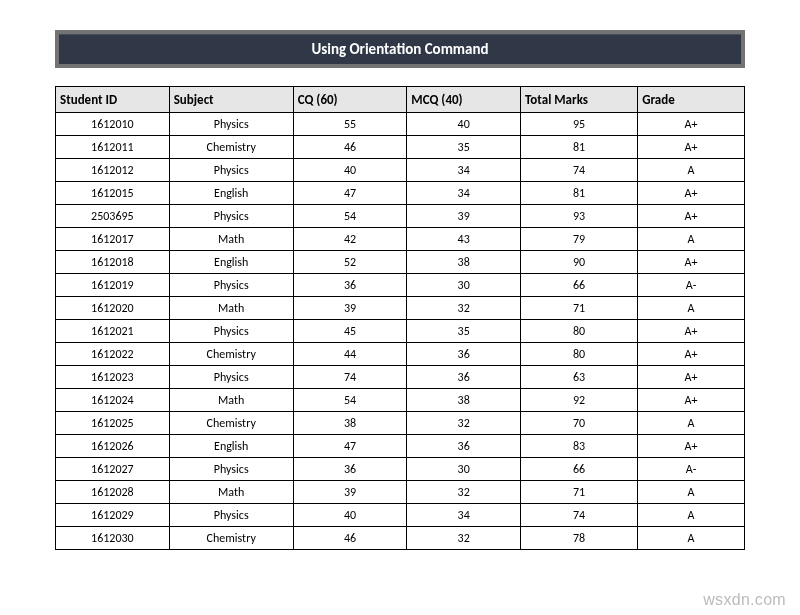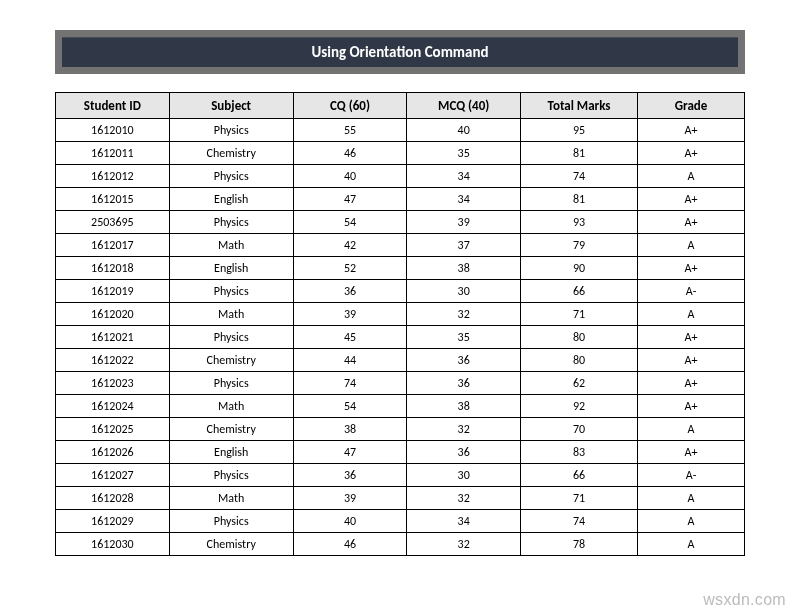--- a/index.html
+++ b/index.html
@@ -14,38 +14,38 @@
     .sheet {
       padding: 30px 55px 10px 55px;
     }
     .title-bar {
       background: #303848;
       color: #ffffff;
       font-weight: bold;
       font-size: 15px;
       text-align: center;
       padding: 6px 0;
-      border: 7px solid #737373;
+      border: 4px solid #737373;
       box-shadow: inset 0 1px 0 rgba(255,255,255,0.1);
     }
     .spacer {
       height: 18px;
     }
     table {
       width: 100%;
       border-collapse: collapse;
       table-layout: fixed;
     }
     th {
       background: #e7e6e6;
       font-weight: bold;
       font-size: 13px;
       border: 1px solid #000;
       padding: 5px 4px;
-      text-align: center;
+      text-align: left;
     }
     td {
       border: 1px solid #000;
       font-size: 12px;
       text-align: center;
       padding: 4px 4px;
       background: #ffffff;
     }
     .watermark {
       position: absolute;
@@ -129,21 +129,21 @@
           <td>Physics</td>
           <td>54</td>
           <td>39</td>
           <td>93</td>
           <td>A+</td>
         </tr>
         <tr>
           <td>1612017</td>
           <td>Math</td>
           <td>42</td>
-          <td>37</td>
+          <td>43</td>
           <td>79</td>
           <td>A</td>
         </tr>
         <tr>
           <td>1612018</td>
           <td>English</td>
           <td>52</td>
           <td>38</td>
           <td>90</td>
           <td>A+</td>
@@ -178,21 +178,21 @@
           <td>44</td>
           <td>36</td>
           <td>80</td>
           <td>A+</td>
         </tr>
         <tr>
           <td>1612023</td>
           <td>Physics</td>
           <td>74</td>
           <td>36</td>
-          <td>62</td>
+          <td>63</td>
           <td>A+</td>
         </tr>
         <tr>
           <td>1612024</td>
           <td>Math</td>
           <td>54</td>
           <td>38</td>
           <td>92</td>
           <td>A+</td>
         </tr>

